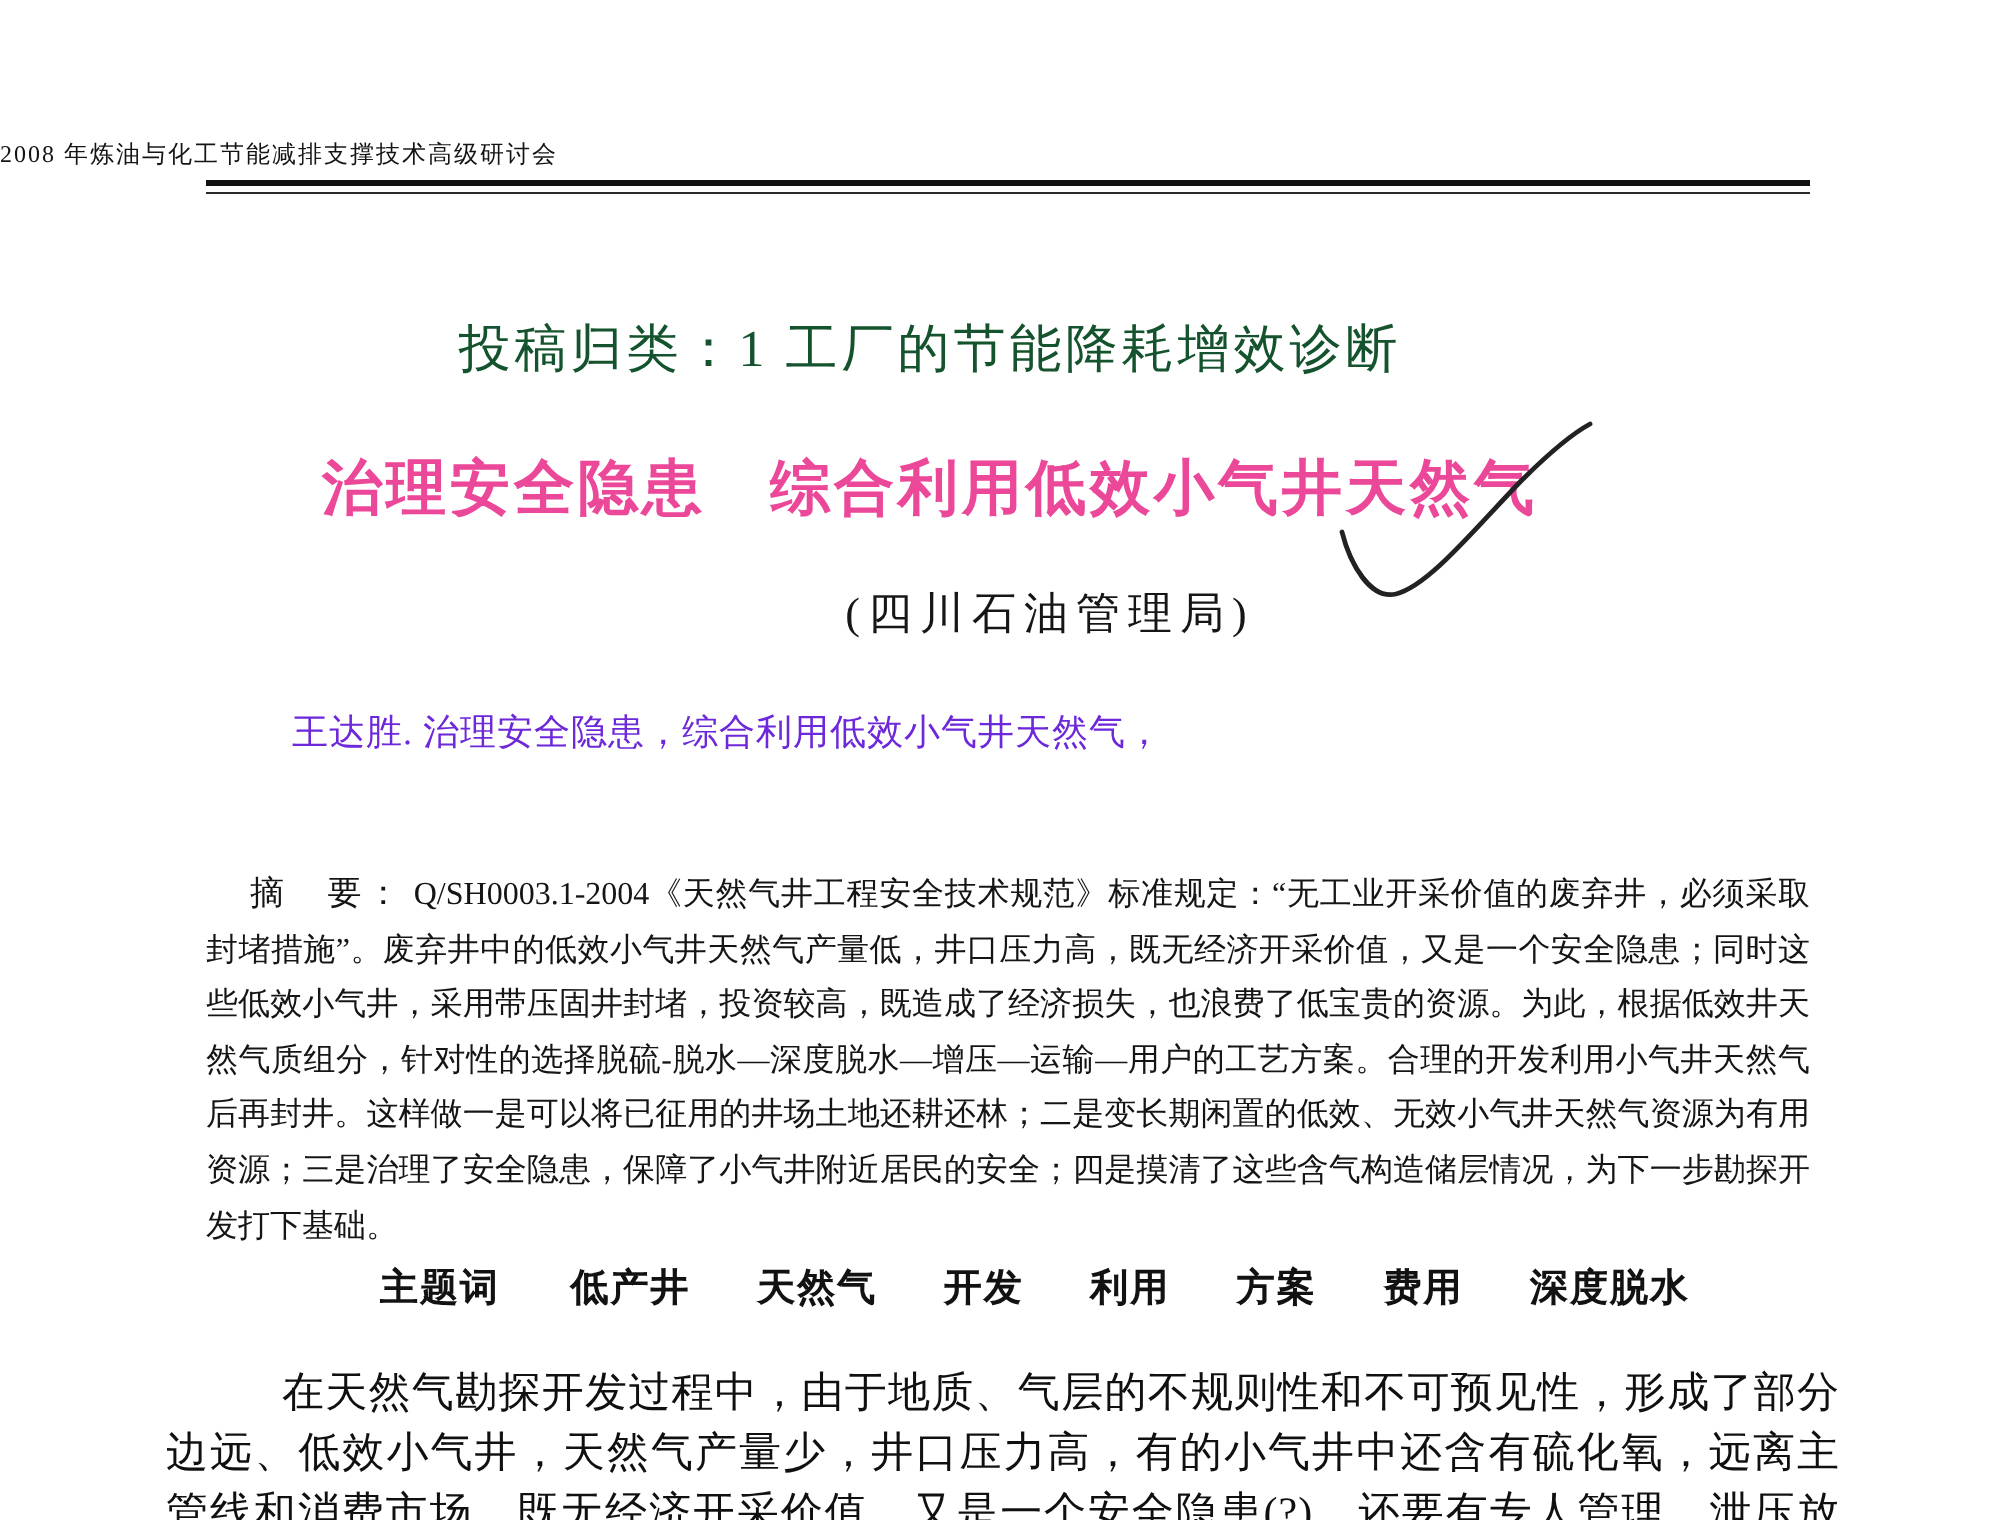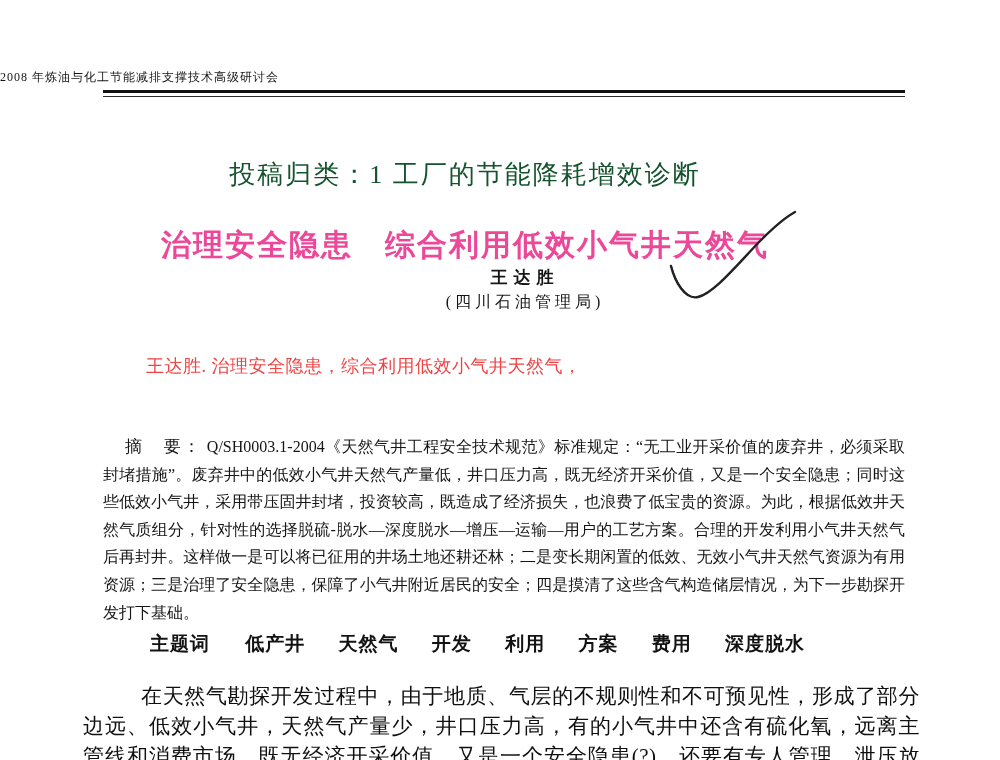--- a/index.html
+++ b/index.html
@@ -23,43 +23,43 @@
   .title-1{top:158px;position:absolute;left:0;width:100%;
     font-size:26px;font-weight:normal;letter-spacing:2px;line-height:34px;color:#14532d;}
   .title-2{top:216px;position:absolute;left:0;width:100%;
     font-size:30px;font-weight:bold;letter-spacing:2px;line-height:34px;color:#ec4899;margin-top:12px;}
   .author-line{
     position:absolute;top:266px;left:350px;width:350px;text-align:center;
     font-size:17px;font-weight:bold;letter-spacing:6px;color:#161616;
   }
   .affil-line{
     position:absolute;top:292px;left:350px;width:350px;text-align:center;
-    font-size:16px;letter-spacing:4px;color:#161616;
+    font-size:22px;letter-spacing:4px;color:#161616;
   }
   .checkmark{position:absolute;left:664px;top:210px;width:140px;height:108px;}
   .citation{
     position:absolute;top:352px;left:146px;width:660px;
-    font-size:18px;line-height:29px;color:#ef4444;letter-spacing:0.5px;
+    font-size:18px;line-height:29px;color:#6d28d9;letter-spacing:0.5px;
   }
   .abstract{
     position:absolute;top:433px;left:103px;width:802px;
     font-size:16px;line-height:27.6px;
     text-align:justify;text-indent:22px;
     color:#151515;
   }
   .abstract .label{
     font-family:"Liberation Sans","DejaVu Sans",sans-serif;
     font-weight:normal;font-size:17px;letter-spacing:2px;
   }
   .keywords-row{
     position:absolute;top:631px;left:150px;width:760px;
     font-family:"Liberation Sans","DejaVu Sans",sans-serif;
     font-size:19px;color:#121212;
   }
-  .keywords-row .kw-label{font-weight:bold;margin-right:30px;letter-spacing:1px;}
+  .keywords-row .kw-label{font-weight:bold;margin-right:30px;letter-spacing:1px;margin-left:40px;}
   .keywords-row .kw{font-weight:700;margin-right:28px;letter-spacing:1px;}
   .body-para{
     position:absolute;top:681px;left:83px;width:837px;
     font-size:21px;line-height:30px;
     text-align:justify;text-indent:58px;
     color:#101010;letter-spacing:0.5px;
   }
 </style>
 </head>
 <body>
@@ -73,21 +73,20 @@
   <div class="title-block">
     <div class="title-1">投稿归类：1 工厂的节能降耗增效诊断</div>
     <div class="title-2">治理安全隐患　综合利用低效小气井天然气</div>
   </div>
 
   <svg class="checkmark" viewBox="0 0 140 108" aria-hidden="true">
     <path d="M 7,56 C 11,72 21,90 34,87 C 50,83 72,56 96,31 C 108,19 120,8 131,2" fill="none" stroke="#222222" stroke-width="2.4" stroke-linecap="round"></path>
     <path d="M 7,56 C 10,66 16,80 26,86" fill="none" stroke="#222222" stroke-width="1.4" stroke-linecap="round"></path>
   </svg>
 
-  <div class="author-line">王达胜</div>
   <div class="affil-line">(四川石油管理局)</div>
 
   <div class="citation">
     <div>王达胜. 治理安全隐患，综合利用低效小气井天然气，</div>
   </div>
 
   <div class="abstract">
     <span class="label">摘　要：</span>
     <span>Q/SH0003.1-2004《天然气井工程安全技术规范》标准规定：“无工业开采价值的废弃井，必须采取封堵措施”。废弃井中的低效小气井天然气产量低，井口压力高，既无经济开采价值，又是一个安全隐患；同时这些低效小气井，采用带压固井封堵，投资较高，既造成了经济损失，也浪费了低宝贵的资源。为此，根据低效井天然气质组分，针对性的选择脱硫-脱水—深度脱水—增压—运输—用户的工艺方案。合理的开发利用小气井天然气后再封井。这样做一是可以将已征用的井场土地还耕还林；二是变长期闲置的低效、无效小气井天然气资源为有用资源；三是治理了安全隐患，保障了小气井附近居民的安全；四是摸清了这些含气构造储层情况，为下一步勘探开发打下基础。</span>
   </div>

